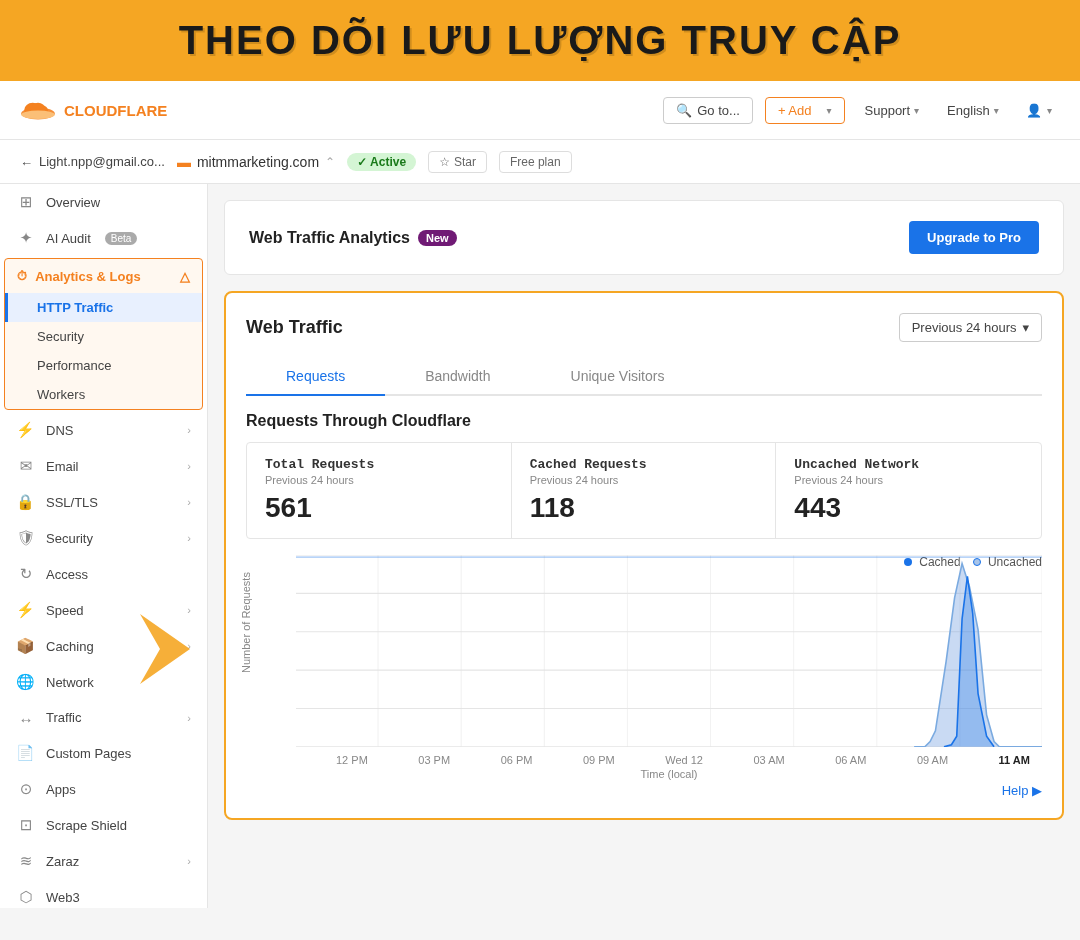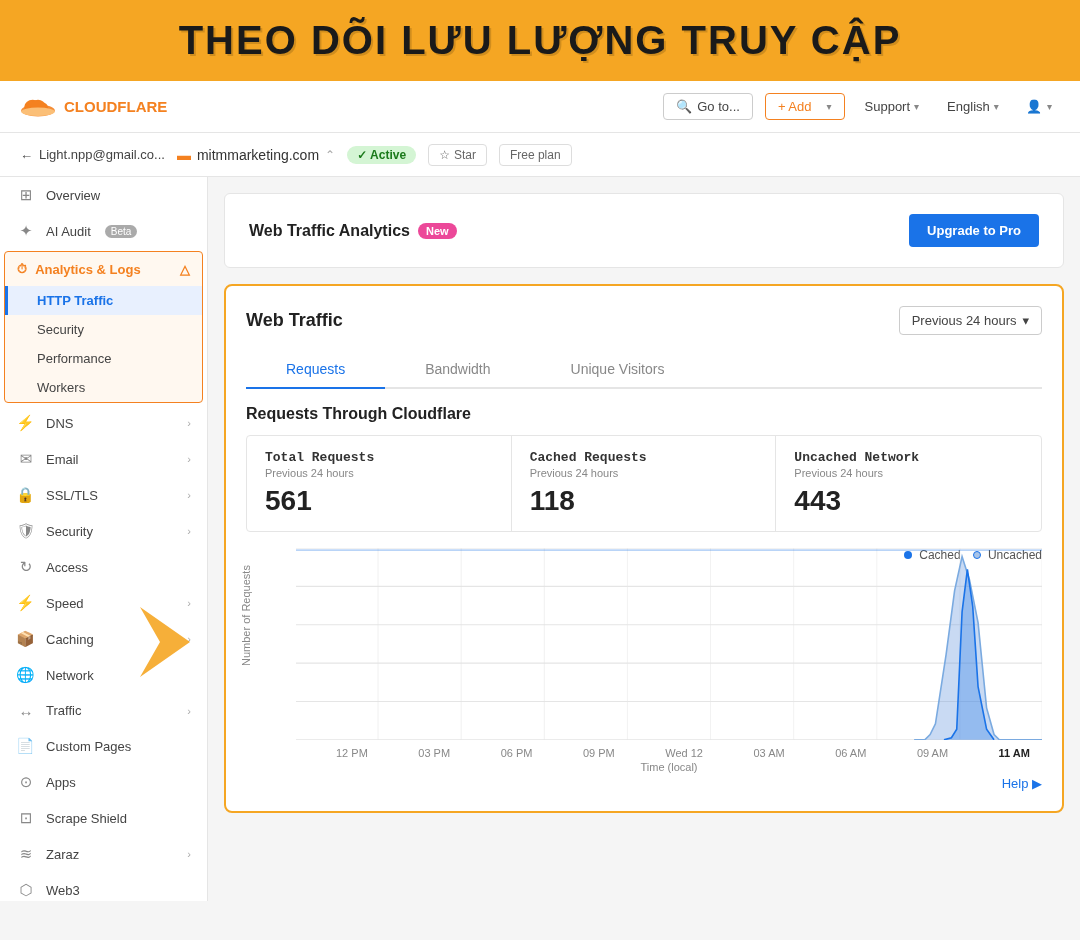--- a/index.html
+++ b/index.html
@@ -18,21 +18,21 @@
       text-shadow: 2px 2px 0 rgba(0,0,0,0.15);
     }
 
     
     .topbar {
       background: #fff;
       border-bottom: 1px solid #e5e5e5;
       display: flex;
       align-items: center;
       padding: 0 20px;
-      height: 52px;
+      height: 59px;
       gap: 12px;
     }
     .topbar-logo {
       display: flex;
       align-items: center;
       gap: 8px;
       font-weight: 700;
       color: #F48120;
       font-size: 15px;
     }
@@ -207,21 +207,21 @@
       background: #fff;
       border: 1px solid #e5e5e5;
       border-radius: 6px;
       display: flex;
       align-items: center;
       justify-content: space-between;
       padding: 20px 24px;
       margin-bottom: 16px;
     }
     .promo-text h3 { font-size: 16px; font-weight: 600; color: #222; display: flex; align-items: center; gap: 8px; }
-    .new-badge { background: #ec4899; color: #fff; border-radius: 12px; padding: 2px 8px; font-size: 11px; font-weight: 600; }
+    .new-badge { background: #701a75; color: #fff; border-radius: 12px; padding: 2px 8px; font-size: 11px; font-weight: 600; }
     .promo-text p { font-size: 12px; color: #666; margin-top: 6px; max-width: 540px; line-height: 1.5; }
     .upgrade-btn {
       background: #1a73e8;
       color: #fff;
       border: none;
       border-radius: 4px;
       padding: 9px 18px;
       font-size: 13px;
       font-weight: 600;
       cursor: pointer;

